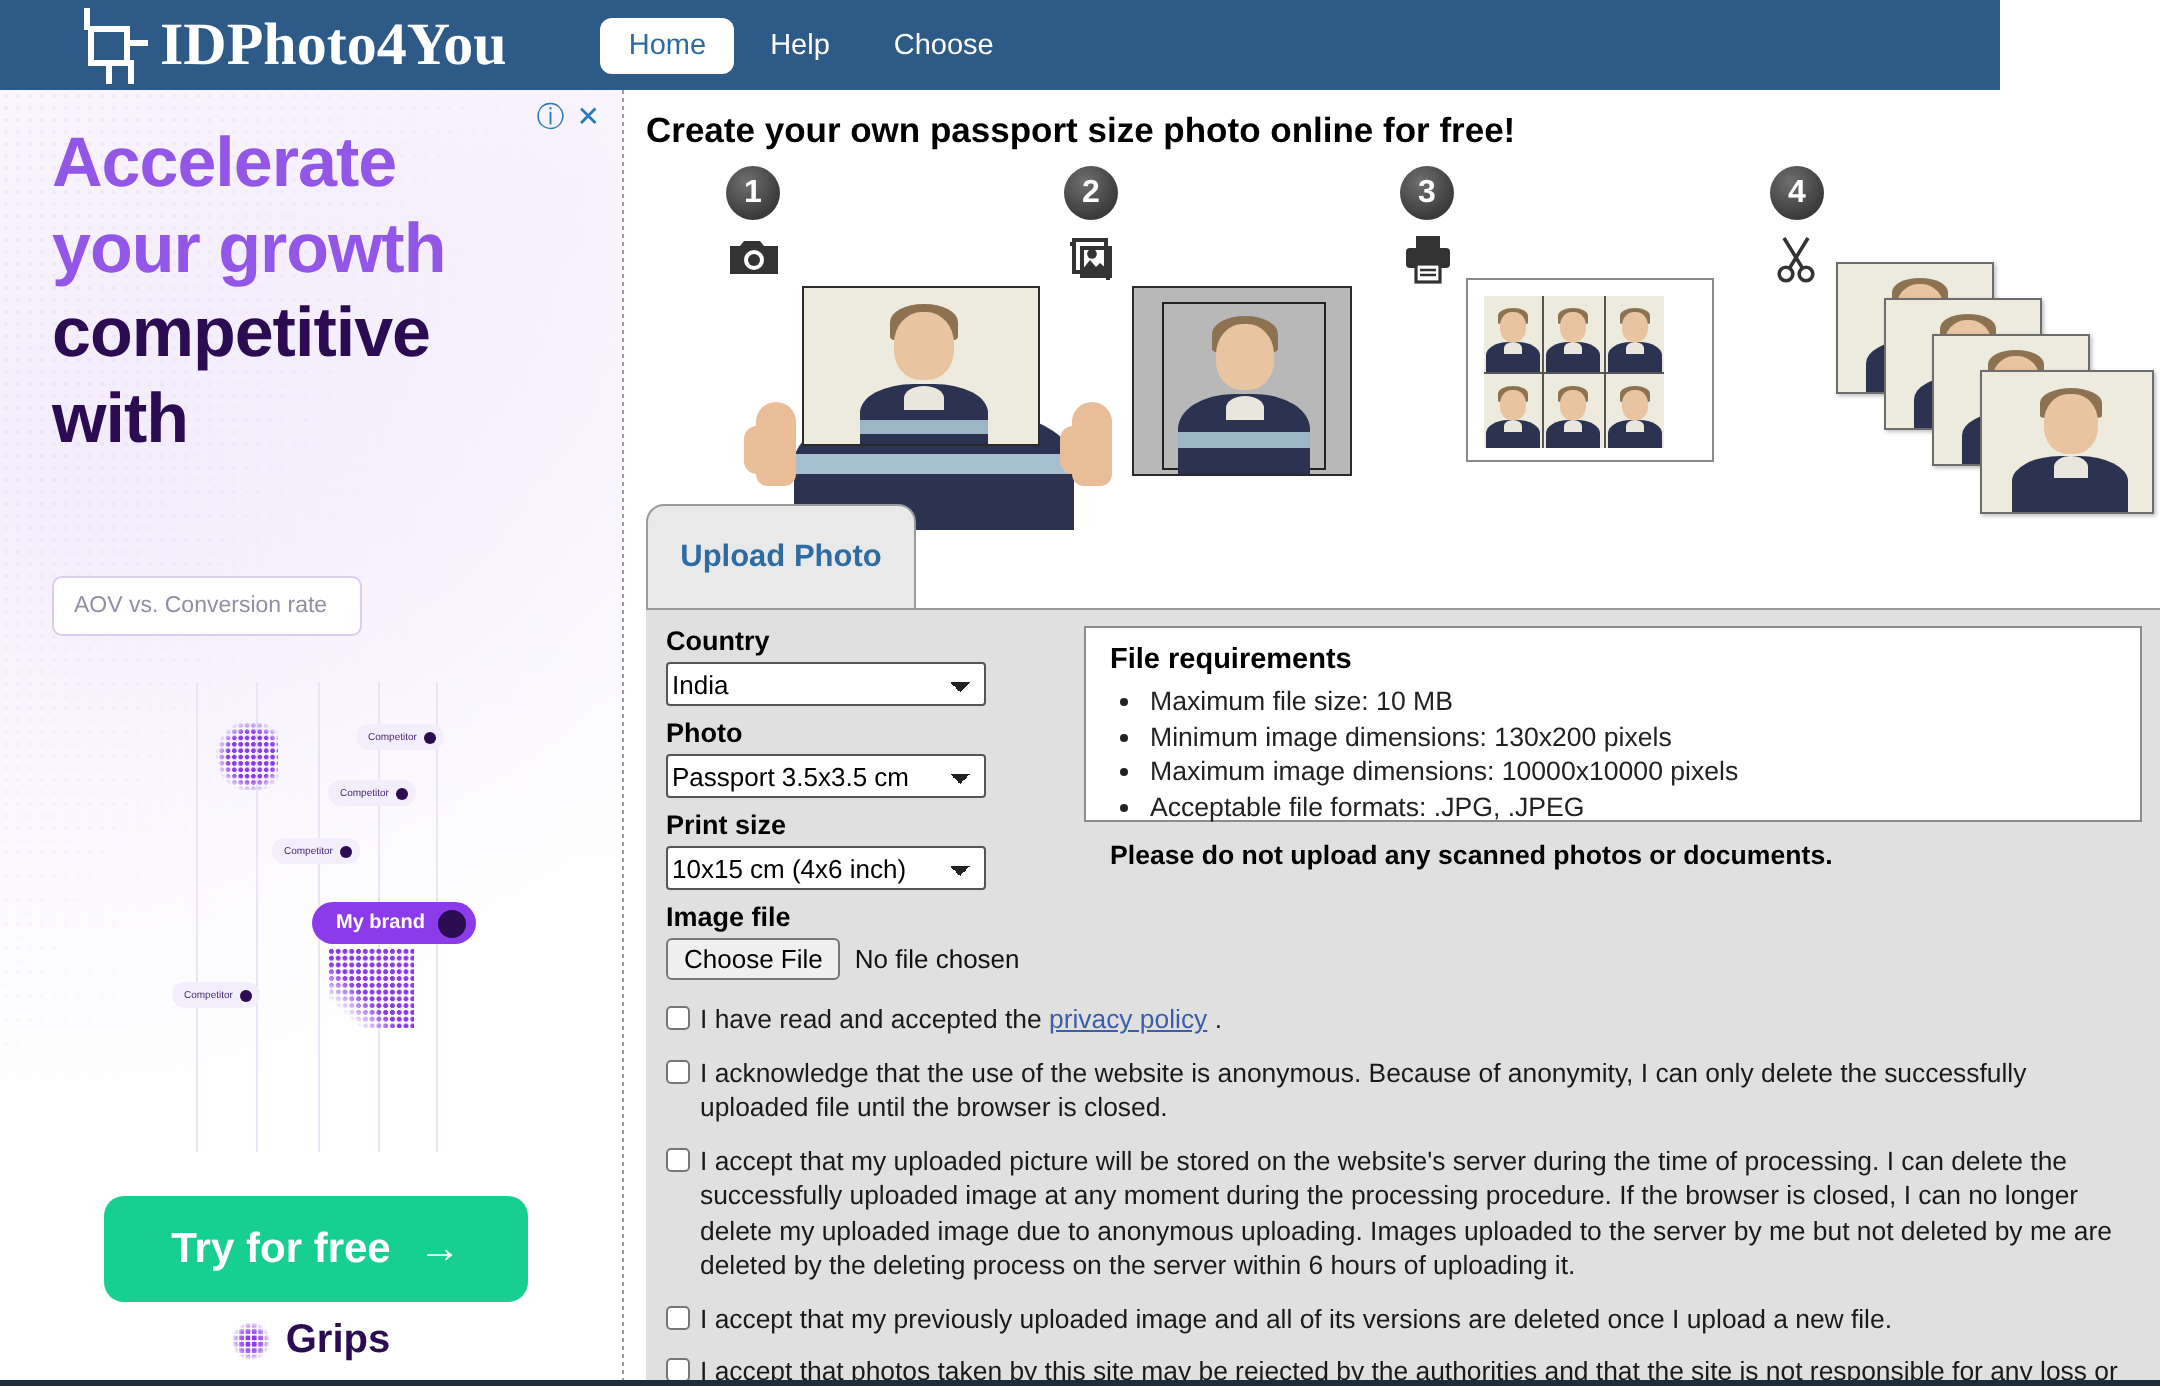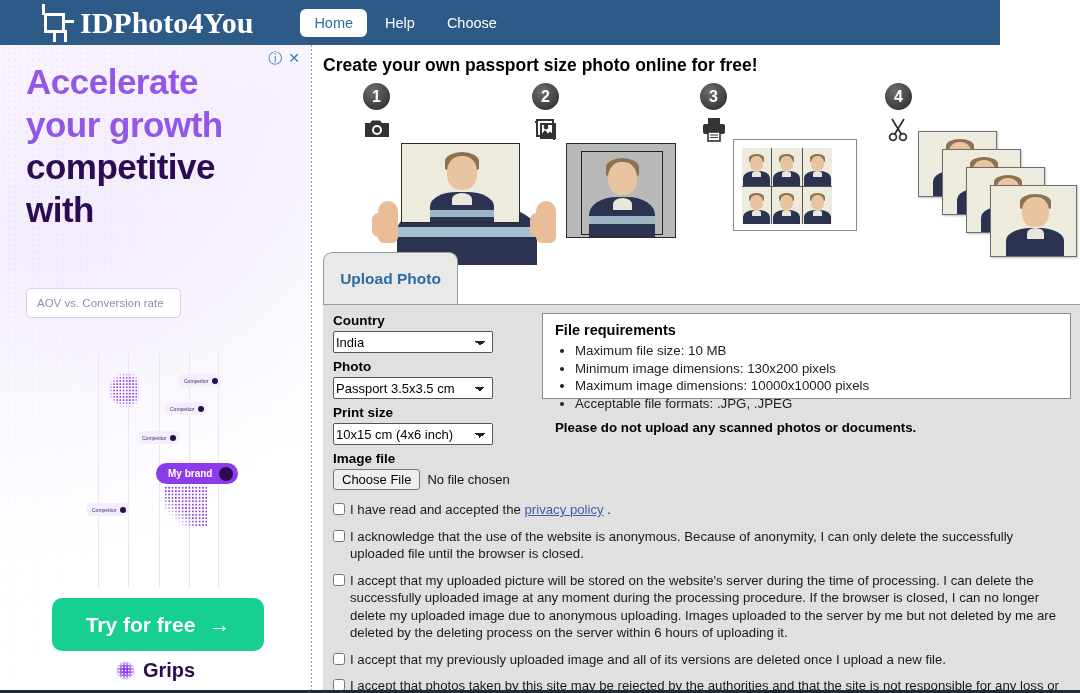--- a/index.html
+++ b/index.html
@@ -67,21 +67,21 @@
     font-size:35px; font-weight:bold; line-height:1.22; letter-spacing:-0.5px;
   }
   .ad-head .l1 { color:#9357e8; }
   .ad-head .l2 { color:#2b0b52; }
   .ad-pill {
     position:absolute; left:26px; top:243px; width:155px; height:30px;
     border:1px solid #d9cdf0; border-radius:5px; background:#fff; z-index:4;
     display:flex; align-items:center; padding-left:10px;
     color:#8f8fa6; font-size:11.5px;
   }
-  .ad-graph { position:absolute; left:26px; top:308px; width:270px; height:235px; z-index:4; }
+  .ad-graph { position:absolute; left:26px; top:296px; width:270px; height:235px; z-index:4; }
   .ad-graph .vline { position:absolute; top:0; width:1px; height:235px; background:#eae4f6; }
   .chip {
     position:absolute; height:13px; border-radius:7px; background:#f3eefb;
     display:flex; align-items:center; padding:0 4px 0 6px; gap:4px;
     font-size:5px; color:#4a2b77; white-space:nowrap;
   }
   .chip .dot { width:6px; height:6px; border-radius:50%; background:#2b0b52; }
   .chip.brand {
     background:#8b3bea; color:#fff; height:21px; border-radius:11px;
     font-size:10px; font-weight:bold; padding:0 5px 0 12px; gap:7px;
@@ -218,21 +218,21 @@
   }
   .filerow { display:flex; align-items:center; gap:7px; margin-top:2px; }
   .filebtn {
     background:#efefef; border:1px solid #777; border-radius:3px;
     font-size:13px; padding:2px 8px; color:#000; cursor:pointer;
     font-family:"Liberation Sans", sans-serif;
   }
   .filetxt { font-size:13px; color:#111; }
 
   .reqbox {
-    position:absolute; left:219px; top:8px; width:529px; height:86px;
+    position:absolute; left:219px; top:8px; width:529px; height:98px;
     background:#ffffff; border:1px solid #8c8c8c; padding:8px 12px;
   }
   .reqbox h4 { margin:0 0 4px 0; font-size:14.5px; font-weight:bold; color:#000; }
   .reqbox ul { margin:0 0 0 2px; padding-left:18px; }
   .reqbox li { font-size:13.3px; color:#222; line-height:1.33; }
   .reqnote { margin-top:7px; font-size:13.3px; font-weight:bold; color:#000; }
 
   .checks { position:absolute; left:10px; top:196px; width:733px; }
   .checkrow { display:flex; align-items:flex-start; margin-bottom:9px; }
   .checkrow input[type=checkbox] {

